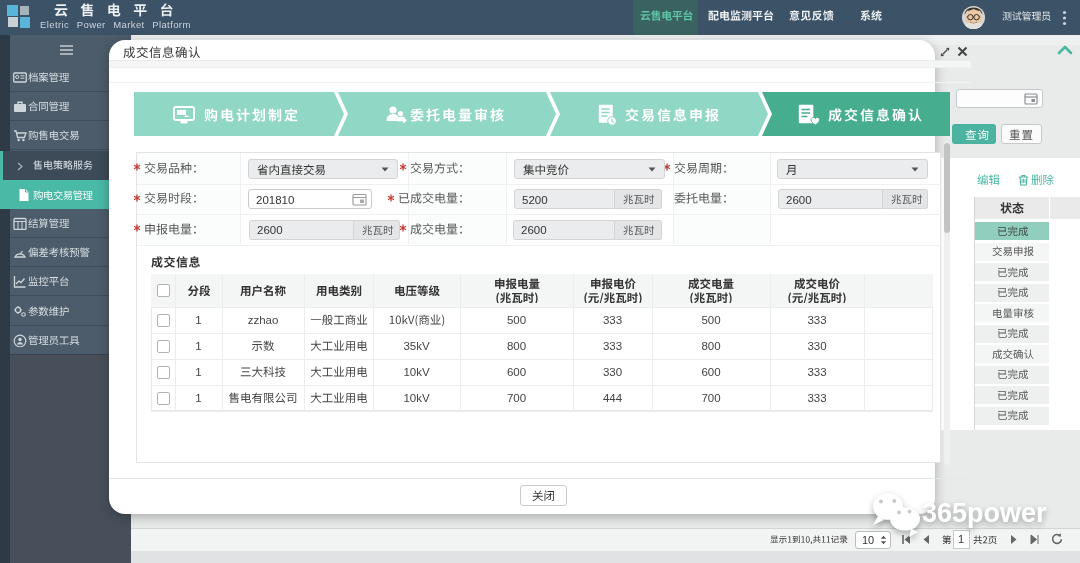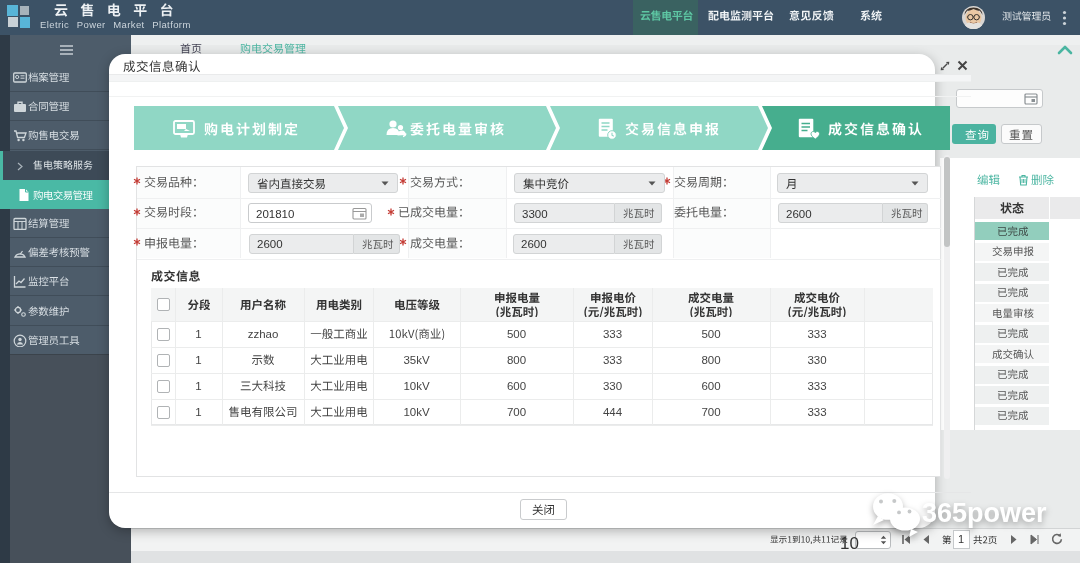--- a/index.html
+++ b/index.html
@@ -381,21 +381,21 @@
           <use href="#gr002C" x="4665"></use>
           <use href="#gr5171" x="4943"></use>
           <use href="#gr0031" x="5943"></use>
           <use href="#gr0031" x="6498"></use>
           <use href="#gr8BB0" x="7053"></use>
           <use href="#gr5F55" x="8053"></use>
         </g>
       </svg>
     </div>
 <div class="ab" style="left:855px;top:531px;width:36px;height:18px;background:#fff;border:1px solid #b9bcbe;border-radius:3px"></div>
-<div class="ab" style="left:840px;top:534px;font-size:17px;color:#333">10</div>
+<div class="ab" style="left:862px;top:534px;font-size:11px;color:#333">10</div>
 <svg class="ab" style="left:880px;top:535px" width="7" height="10" viewBox="0 0 7 10">
       <path d="M0.8 3.8 L3.5 0.8 L6.2 3.8z M0.8 6.2 L3.5 9.2 L6.2 6.2z" fill="#555"></path>
     </svg>
 <svg class="ab" style="left:901px;top:534px" width="10" height="11" viewBox="0 0 10 11">
       <path d="M2 1v9" stroke="#666" stroke-width="1.6"></path>
       <path d="M9 1 L3.5 5.5 L9 10z" fill="#666"></path>
     </svg>
 <svg class="ab" style="left:922px;top:534px" width="8" height="11" viewBox="0 0 8 11">
       <path d="M7 1 L1.5 5.5 L7 10z" fill="#666"></path>
     </svg>
@@ -688,21 +688,21 @@
           <use href="#gr5458" x="3920"></use>
         </g>
       </svg>
     </div>
 <svg class="ab" style="left:1062px;top:10px" width="5" height="16" viewBox="0 0 5 16">
       <circle cx="2.5" cy="2.5" r="1.6" fill="#cdd4d9"></circle>
       <circle cx="2.5" cy="8" r="1.6" fill="#cdd4d9"></circle>
       <circle cx="2.5" cy="13.5" r="1.6" fill="#cdd4d9"></circle>
     </svg>
 
-<div class="ab" id="modal" style="left:109px;top:54px;width:826px;height:474px;background:#fff;border-radius:16px;box-shadow:0 3px 12px rgba(0,0,0,0.28)">
+<div class="ab" id="modal" style="left:109px;top:40px;width:826px;height:474px;background:#fff;border-radius:16px;box-shadow:0 3px 12px rgba(0,0,0,0.28)">
   <div class="ab" style="left:14px;top:6px">
         <svg class="t " style="width:77.50px;height:12.50px;fill:#333" viewBox="0 -880 6200 1000">
           <g transform="scale(1,-1)">
             <use href="#gr6210" x="0"></use>
             <use href="#gr4EA4" x="1040"></use>
             <use href="#gr4FE1" x="2080"></use>
             <use href="#gr606F" x="3120"></use>
             <use href="#gr786E" x="4160"></use>
             <use href="#gr8BA4" x="5200"></use>
           </g>
@@ -962,21 +962,21 @@
         <path d="M0.5 0.5h7L4 4.5z" fill="#555"></path>
       </svg>
 <div class="ab" style="left:139px;top:149px;width:124px;height:20px;background:#fff;border:1px solid #c9cbcd;border-radius:3px"></div>
 <div class="ab" style="left:147px;top:153.5px;font-size:11.5px;color:#333">201810</div>
 <svg class="ab" style="left:243px;top:152.5px" width="15" height="13" viewBox="0 0 15 13">
         <rect x="1" y="1.5" width="13" height="10.5" rx="1" fill="none" stroke="#999" stroke-width="1.1"></rect>
         <line x1="1" y1="4.5" x2="14" y2="4.5" stroke="#999" stroke-width="1"></line>
         <rect x="8" y="6.5" width="4" height="3.5" fill="#aaa"></rect>
       </svg>
 <div class="ab" style="left:405px;top:149px;width:101px;height:20px;background:#ebeced;border:1px solid #d2d4d5;border-radius:3px 0 0 3px"></div>
-      <div class="ab" style="left:413px;top:153.5px;font-size:11.5px;color:#333">3300</div>
+      <div class="ab" style="left:413px;top:153.5px;font-size:11.5px;color:#333">5200</div>
       <div class="ab" style="left:506px;top:149px;width:47px;height:20px;background:#e3e5e6;border:1px solid #d2d4d5;border-left:none;border-radius:0 3px 3px 0"></div>
       <div class="ab" style="left:514px;top:154px">
         <svg class="t " style="width:31.50px;height:10.50px;fill:#555" viewBox="0 -880 3000 1000">
           <g transform="scale(1,-1)">
             <use href="#gr5146" x="0"></use>
             <use href="#gr74E6" x="1000"></use>
             <use href="#gr65F6" x="2000"></use>
           </g>
         </svg>
       </div>

